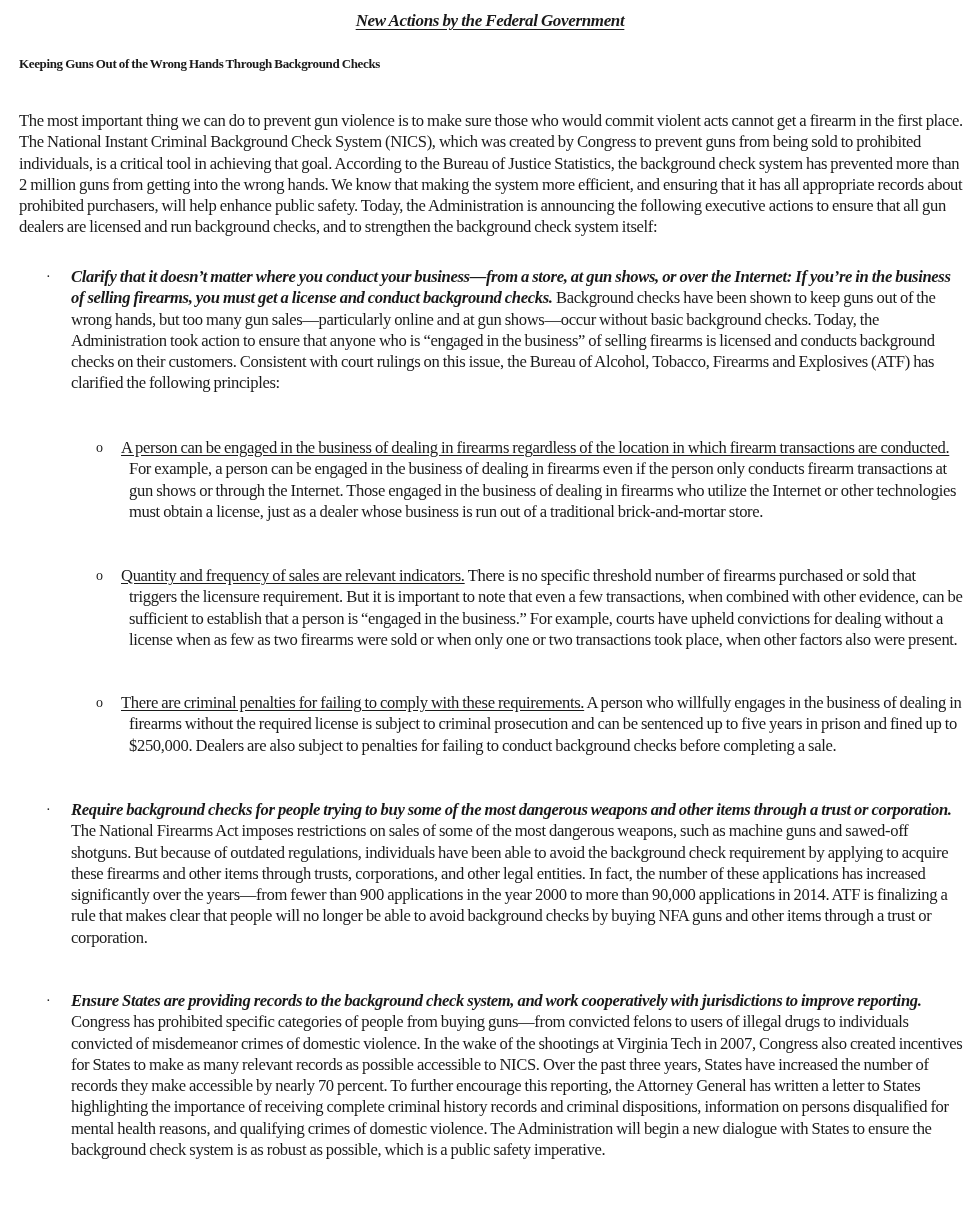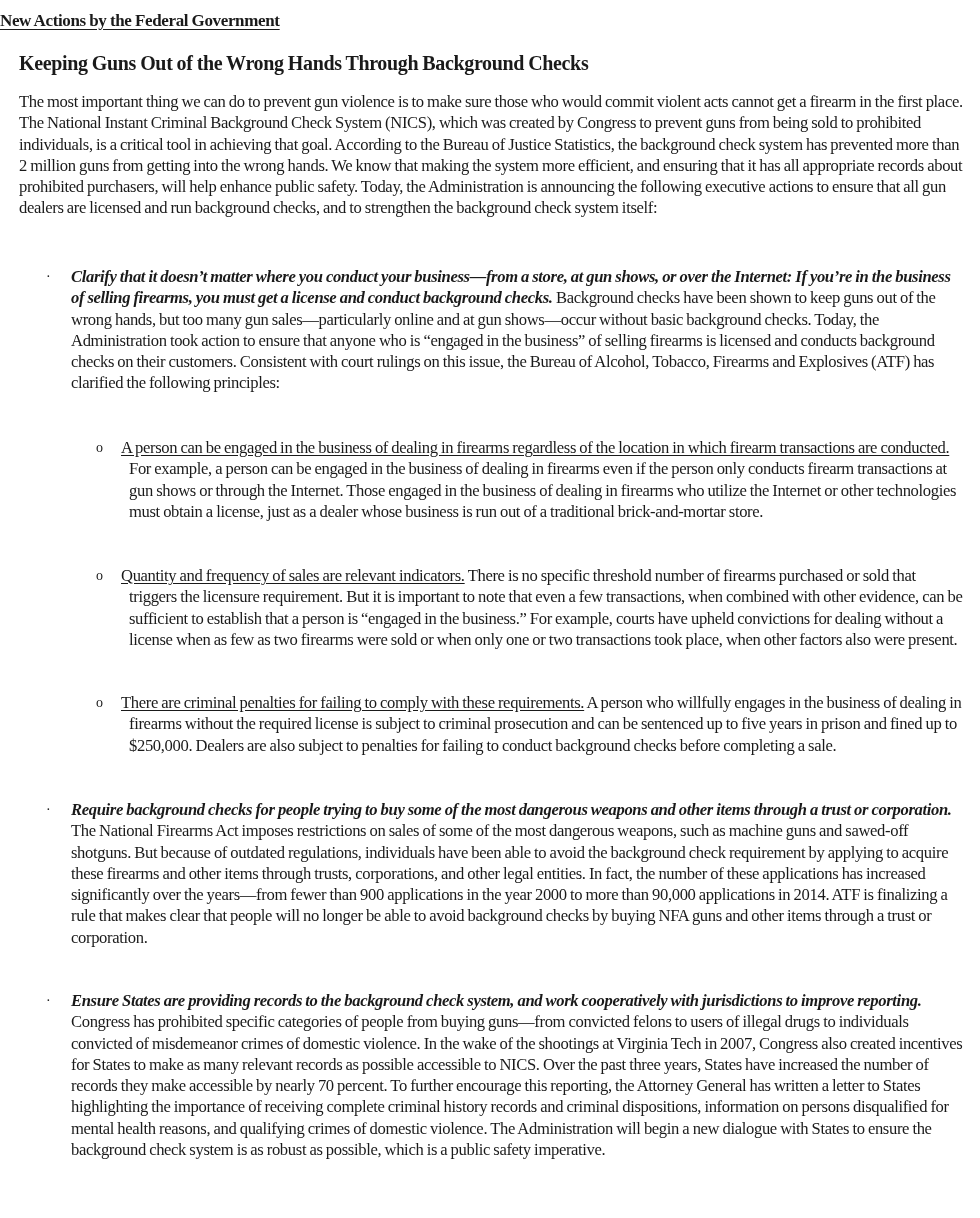--- a/index.html
+++ b/index.html
@@ -7,29 +7,29 @@
     width: 980px; height: 1218px; overflow: hidden;
     font-family: "Liberation Serif", "DejaVu Serif", serif;
     color: #1a1a1a;
     font-size: 16.6px;
     line-height: 21.3px;
     letter-spacing: -0.35px;
     word-spacing: -0.5px;
   }
   .page { position: relative; width: 980px; height: 1218px; }
   .title {
-    position: absolute; top: 10px; left: 0; width: 980px; 
-    font-weight: bold; font-size: 17px;
+    position: absolute; top: 10px; left: 0; width: 980px; text-align: center;
+    font-weight: bold; font-size: 17px; font-style: italic;
   }
   .title span { text-decoration: underline; text-underline-offset: 3px; }
   .subhead {
-    position: absolute; top: 53px; left: 19px; font-weight: bold; font-size: 20px;
+    position: absolute; top: 53px; left: 19px; font-weight: bold; font-size: 13px;
   }
   .intro {
-    position: absolute; top: 91px; left: 19px; width: 950px;
+    position: absolute; top: 110px; left: 19px; width: 950px;
   }
   .bullet {
     position: absolute; left: 46px; width: 920px;
   }
   .bullet .dot {
     position: absolute; left: 0; top: 0; width: 24px; font-size: 14px;
   }
   .bullet .body { margin-left: 25px; }
   .bullet b { font-weight: bold; font-style: italic; }
   .sub {

